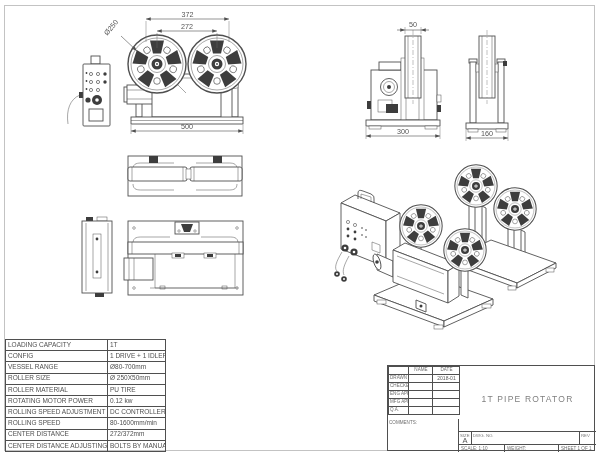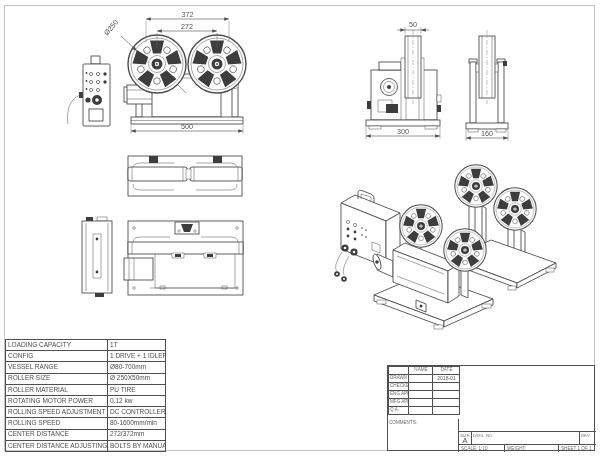--- a/index.html
+++ b/index.html
@@ -396,20 +396,23 @@
           <td class="dt"></td>
         </tr>
       <tr>
           <td>Q.A.</td>
           <td></td>
           <td class="dt"></td>
         </tr>
     </tbody>
   </table>
   <div class="comments"><span>COMMENTS:</span></div>
+  <div class="title-area">
+      <span>1T PIPE ROTATOR</span>
+    </div>
   <div class="blockrow row1">
     <div class="cell c-size">
       <span class="microlbl">SIZE</span>
       <span class="sizeval">A</span>
     </div>
     <div class="cell c-dwg">
       <span class="microlbl">DWG. NO.</span>
     </div>
     <div class="cell c-rev">
       <span class="microlbl">REV</span>

